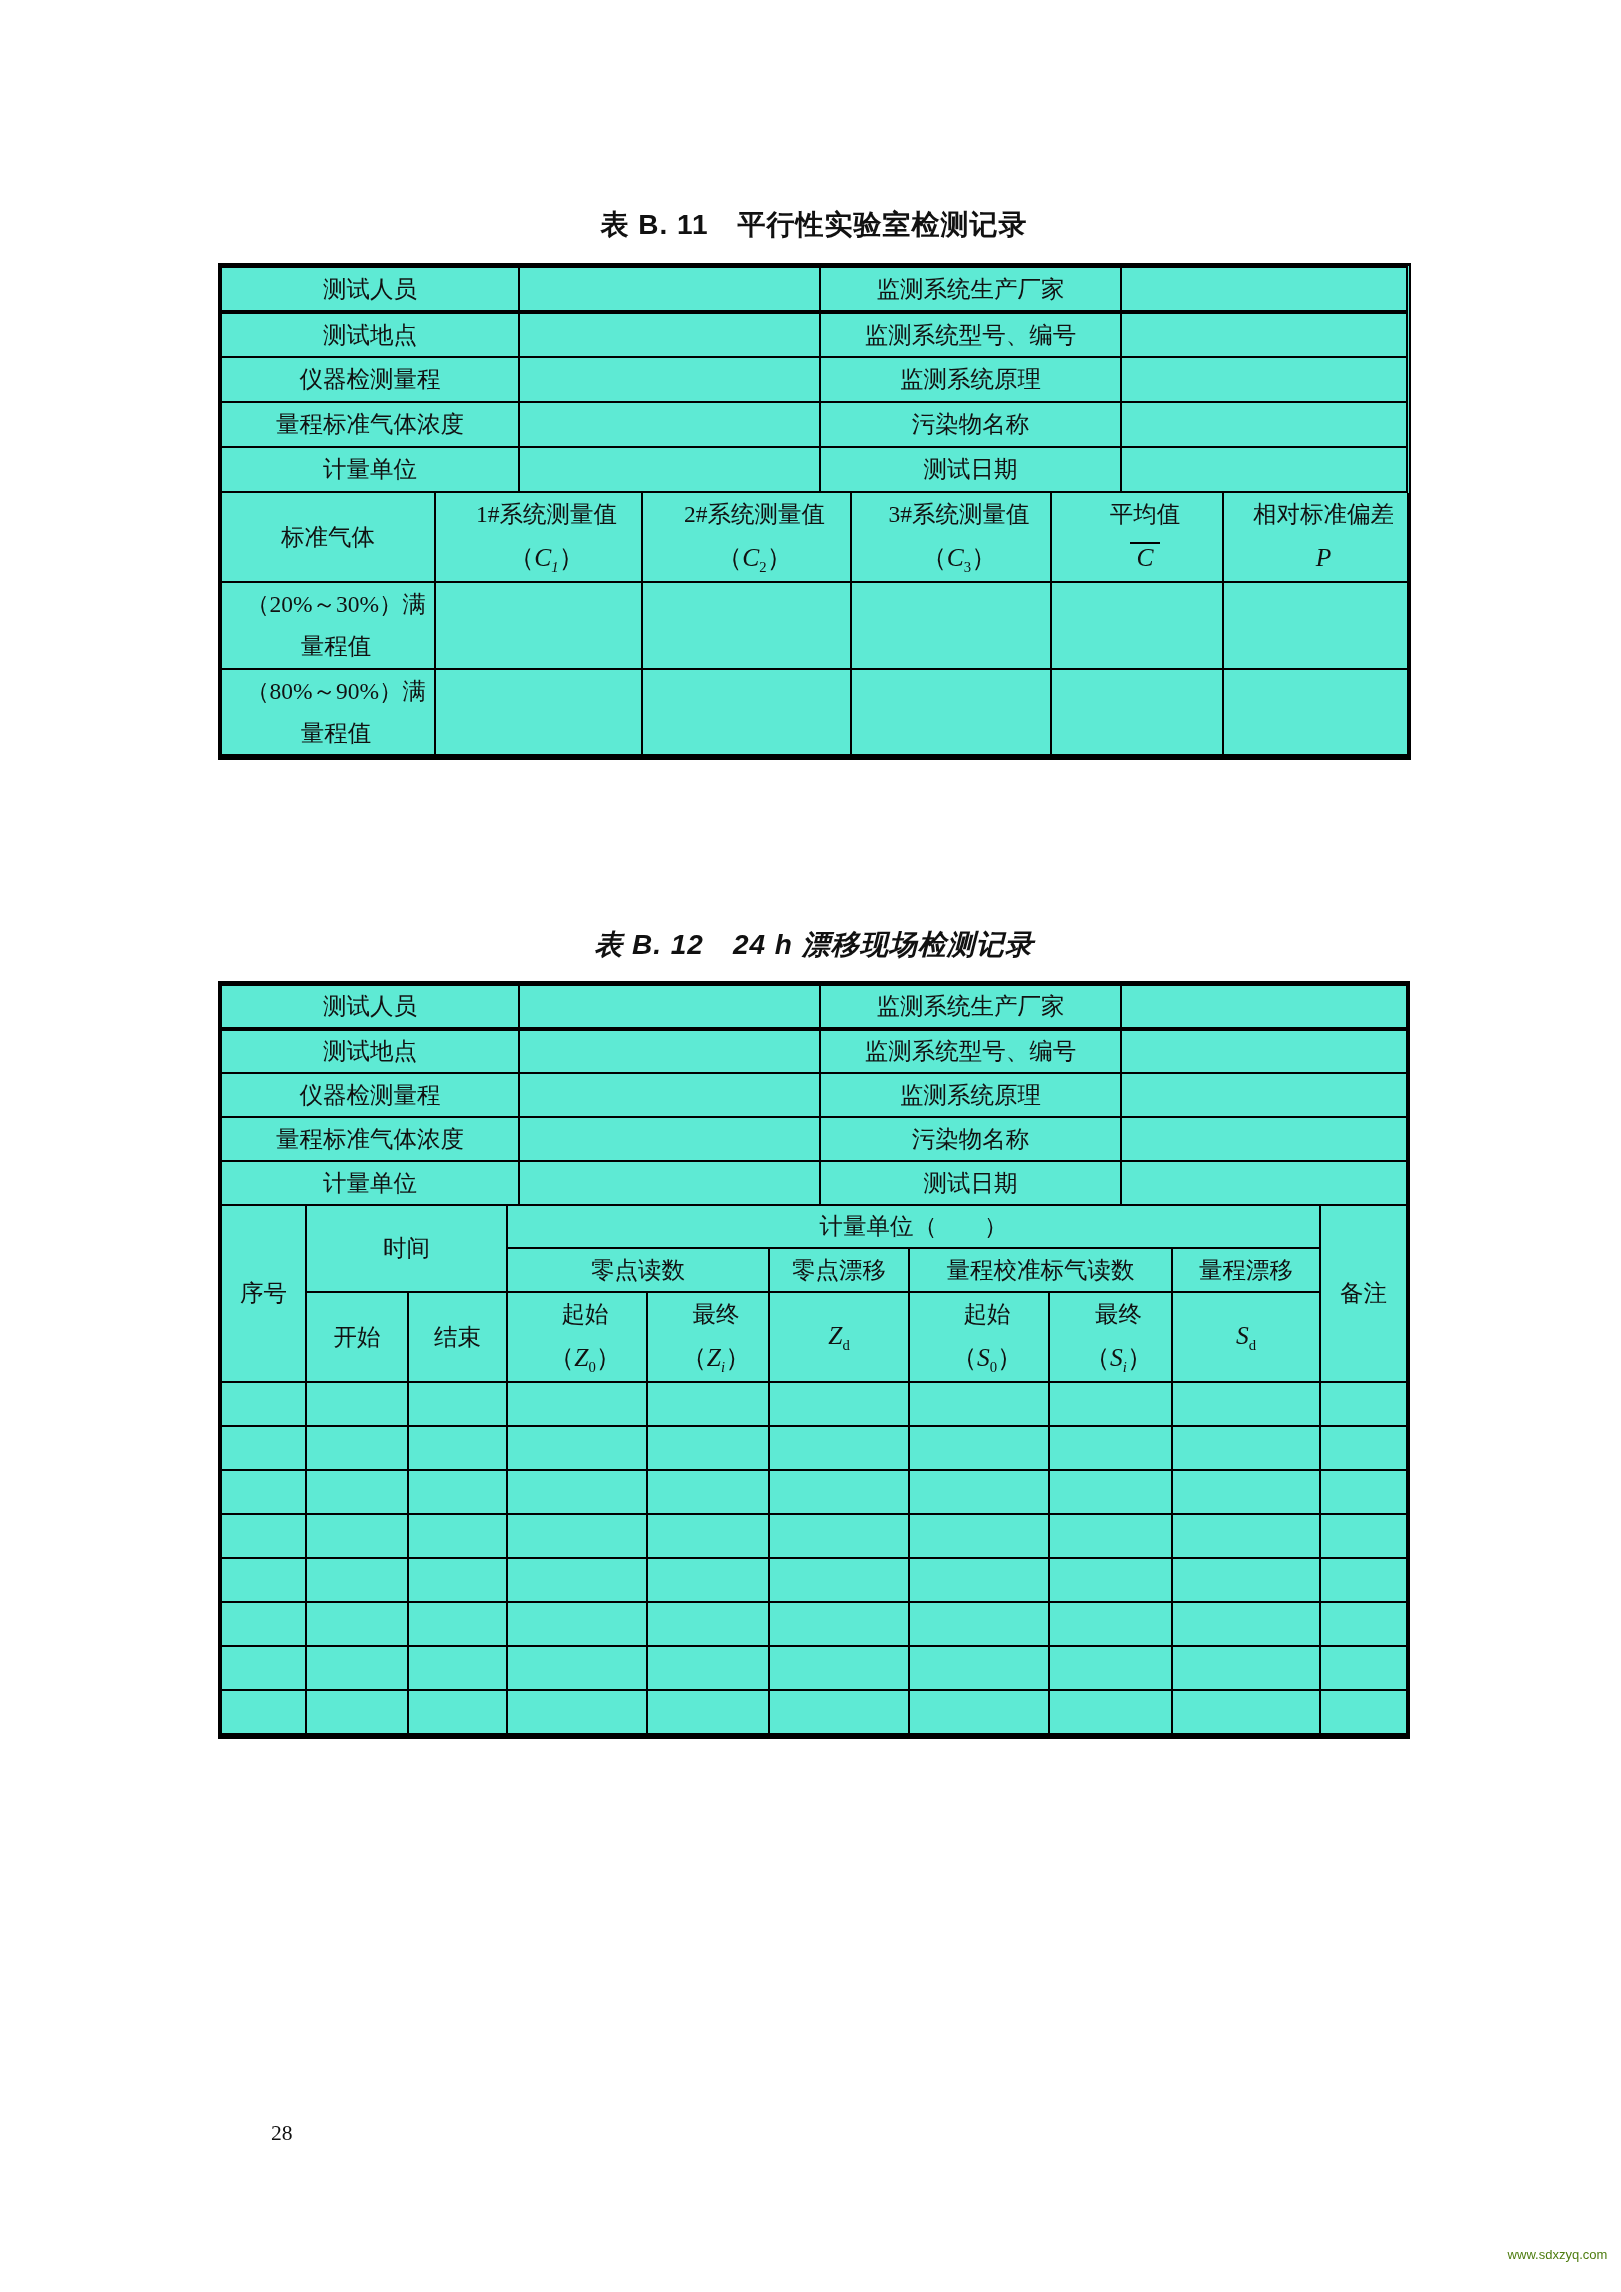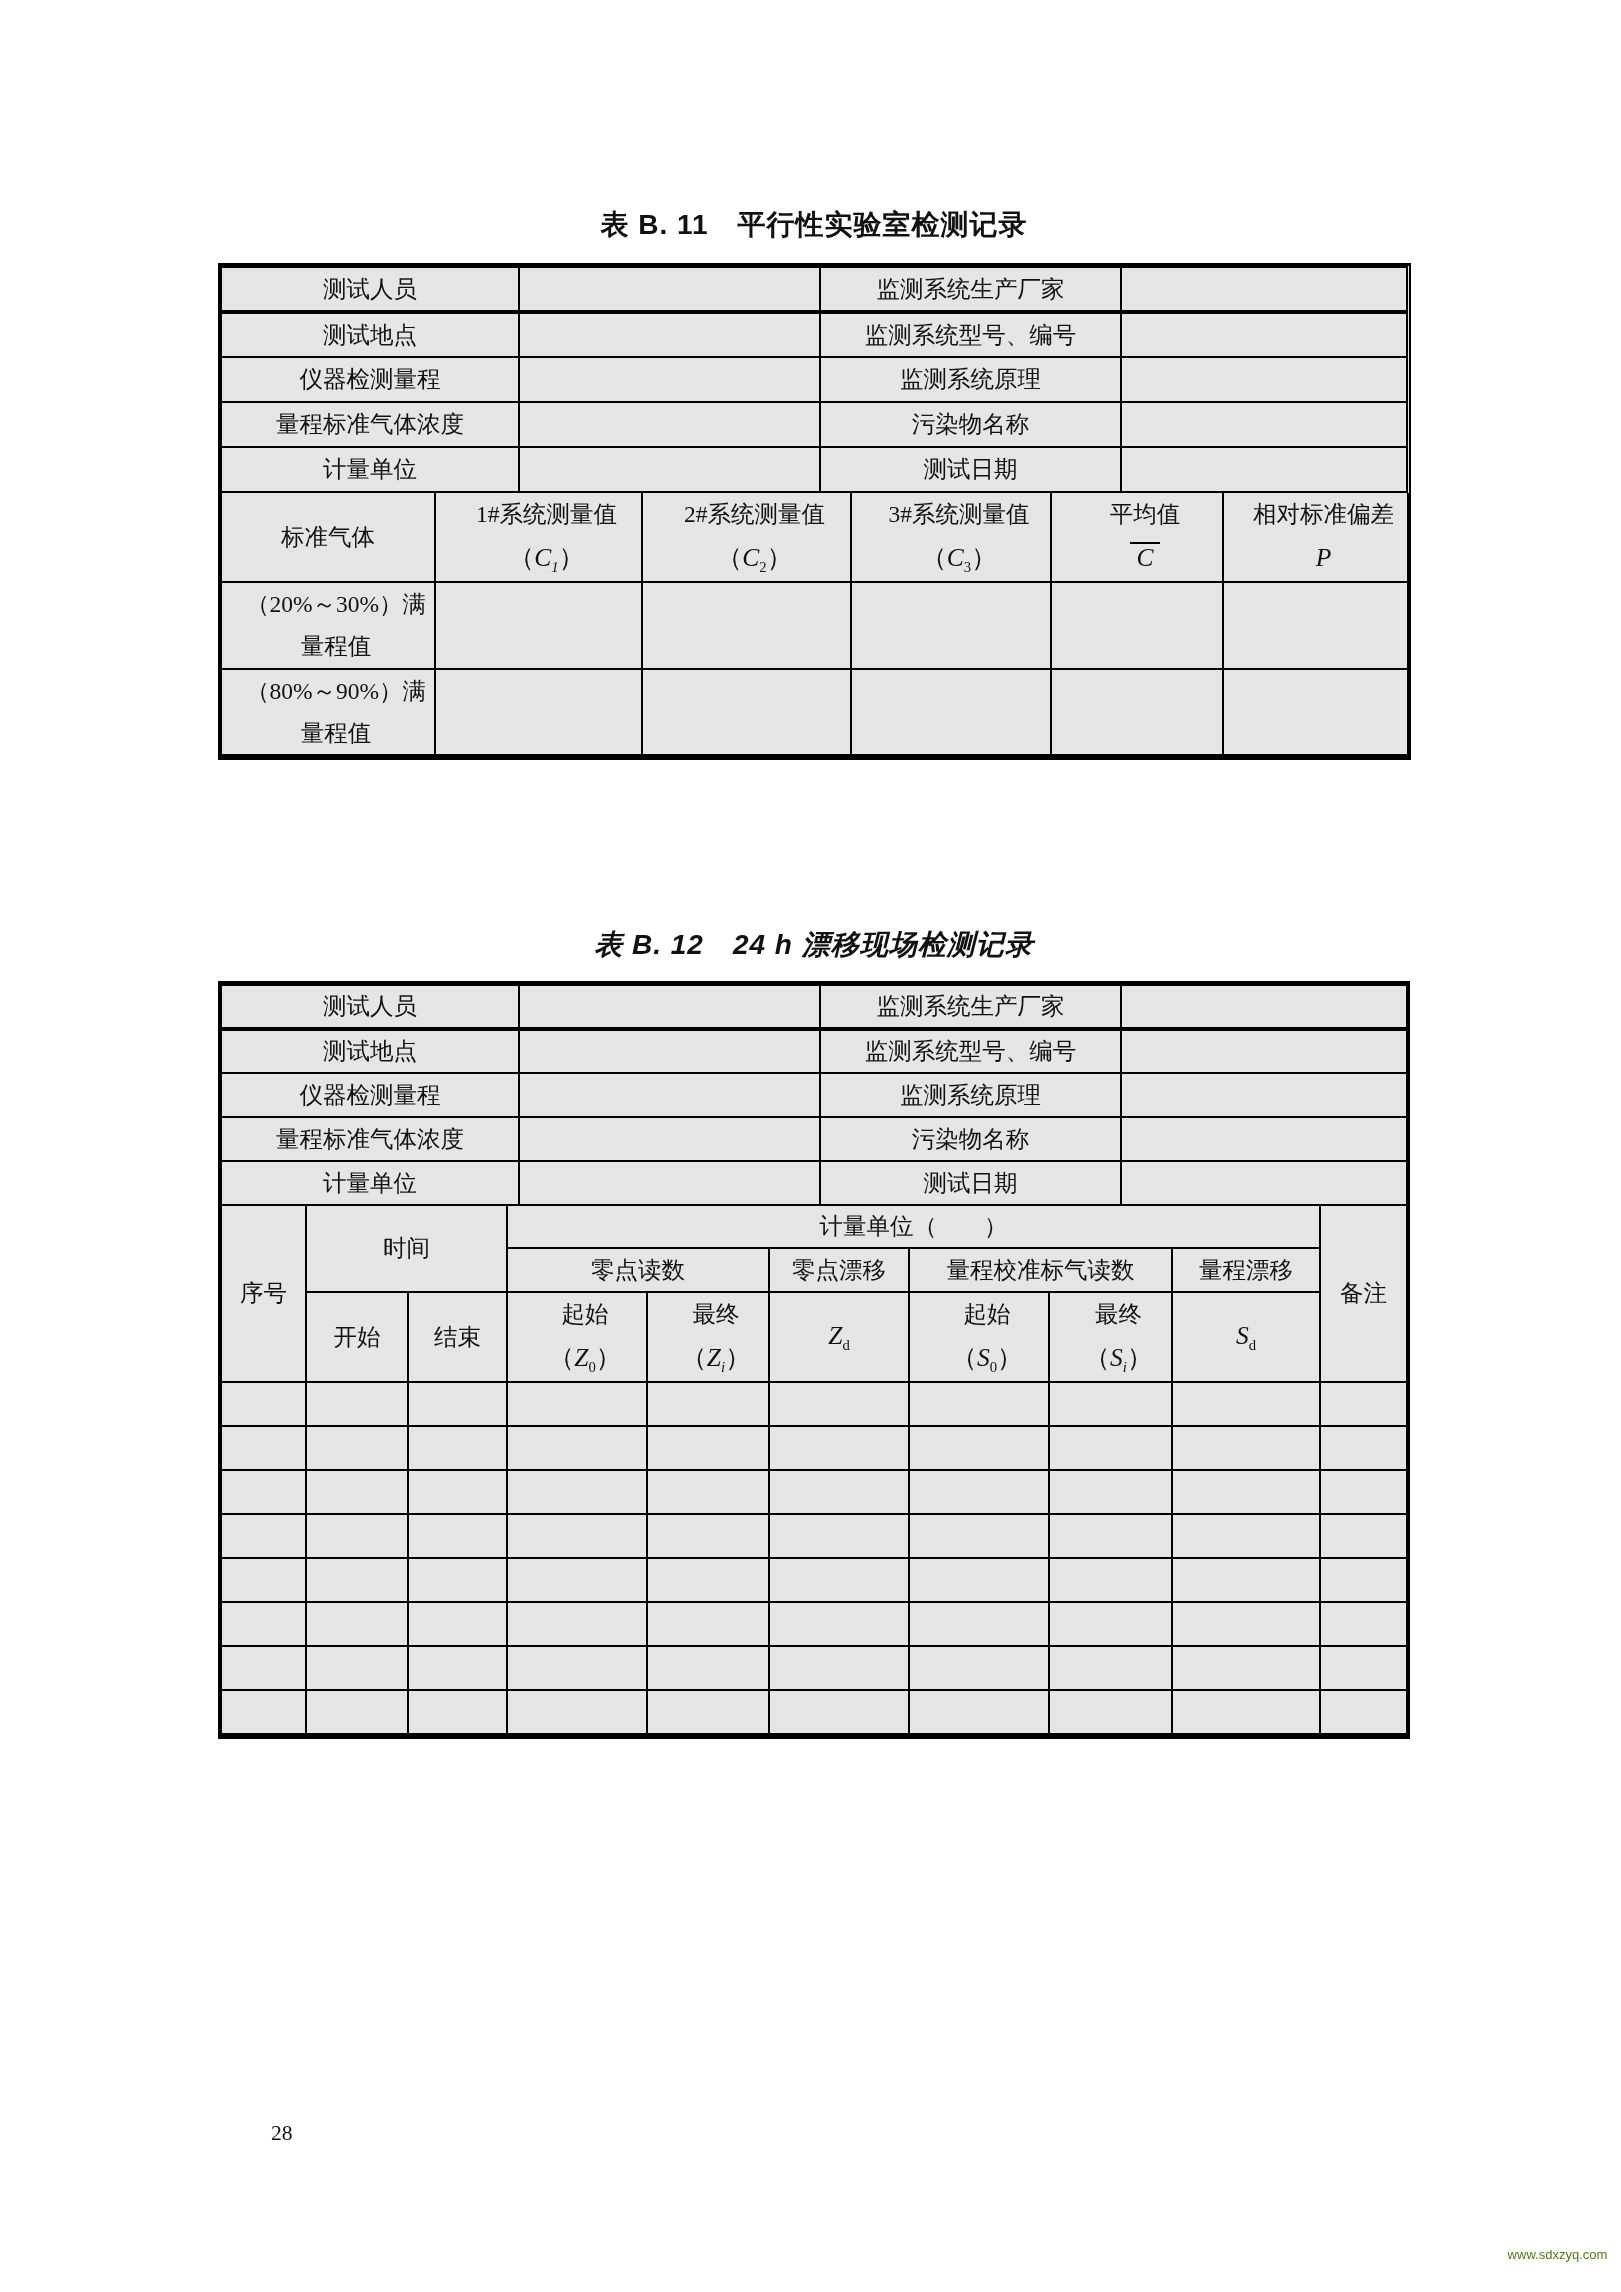--- a/index.html
+++ b/index.html
@@ -2,21 +2,21 @@
 <html><head>
 <meta charset="utf-8">
 <style>
   html,body{margin:0;padding:0;background:#fff;}
   .page{position:relative;width:1621px;height:2264px;background:#ffffff;
         font-family:"Liberation Serif","DejaVu Serif",serif;color:#111;}
   .title{position:absolute;left:218px;width:1192px;text-align:center;
          font-family:"Liberation Sans","DejaVu Sans",sans-serif;
          font-weight:bold;font-size:28px;letter-spacing:1px;white-space:pre;}
   .frame{position:absolute;left:218px;border:2.9px solid #000;
-         border-top-width:3.9px;border-bottom-width:4.9px;background:#e5e5e5;}
+         border-top-width:3.9px;border-bottom-width:4.9px;background:#5eead4;}
   table{border-collapse:collapse;table-layout:fixed;width:1186px;}
   td{border:2px solid #000;text-align:center;vertical-align:middle;
      font-size:23.5px;padding:0;overflow:hidden;line-height:1.3;}
   tr.sep > td{border-bottom:4.9px solid #000;}
   table.main tr:first-child > td{border-top:0;}
   .b11-info tr{height:45px;}
   .b12-info tr{height:44px;}
   .two-line{line-height:1.8;padding-left:16px;}
   .hdr-sym{font-size:25.5px;}
   i.sym{font-style:italic;}

